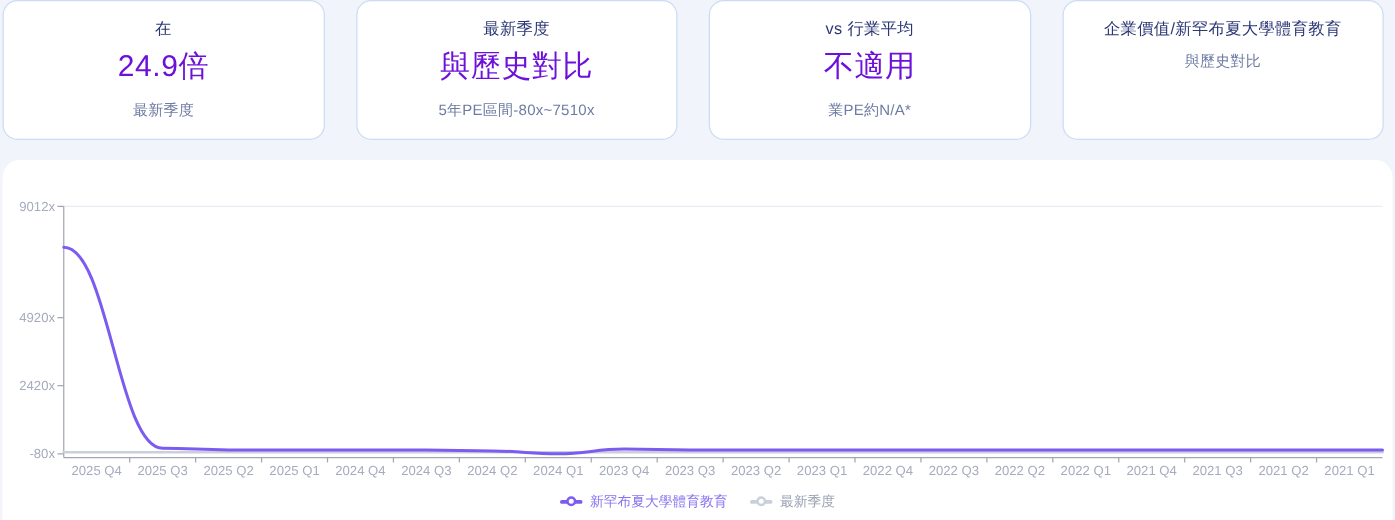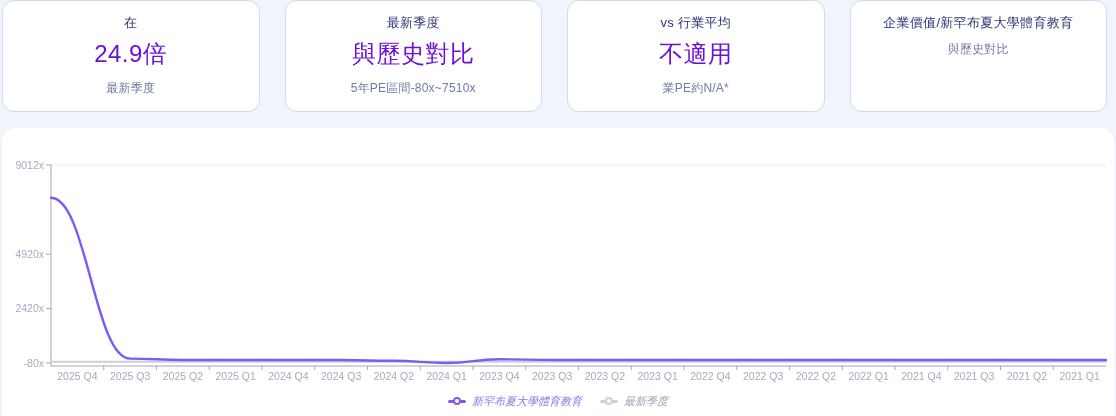--- a/index.html
+++ b/index.html
@@ -9,21 +9,21 @@
     font-family:"Liberation Sans","DejaVu Sans",sans-serif;
   }
   .cards{position:absolute;top:0;left:0;right:0;height:112px;display:flex;gap:25px;padding:0 9px 0 2px;box-sizing:border-box;}
   .card{flex:1;background:#ffffff;border:1px solid #ccdcf4;border-radius:12px;text-align:center;box-sizing:border-box;padding-top:13px;}
   .card-title{font-size:13px;color:#2b3674;font-weight:500;letter-spacing:.3px;}
   .card-value{font-size:24px;line-height:34px;color:var(--accent,#6d10d9);margin-top:5px;font-weight:500;letter-spacing:.5px;}
   .card-sub{font-size:12px;color:#6e7ba3;margin-top:9px;letter-spacing:.2px;}
   .panel{position:absolute;top:128px;left:2px;right:2px;bottom:0;background:#ffffff;border-radius:14px 14px 0 0;}
   .chart-wrap{position:absolute;top:12px;left:0;width:1112px;height:250px;}
   .legend{position:absolute;left:0;right:0;top:262px;height:22px;display:flex;justify-content:center;align-items:center;gap:18px;}
-  .legend-item{display:flex;align-items:center;gap:6px;font-size:11px;cursor:pointer;font-style:italic;}
+  .legend-item{display:flex;align-items:center;gap:6px;font-size:11px;cursor:pointer;}
   .lg-mark{width:18px;height:3px;border-radius:2px;position:relative;display:inline-block;}
   .lg-mark::after{content:"";position:absolute;left:50%;top:50%;transform:translate(-50%,-50%);
     width:4px;height:4px;border-radius:50%;border:2px solid currentColor;background:#ffffff;}
 </style>
 </head>
 <body style="--accent: #6d10d9;">
 
 <div class="cards">
   <div class="card">
     <div class="card-title">在</div>

